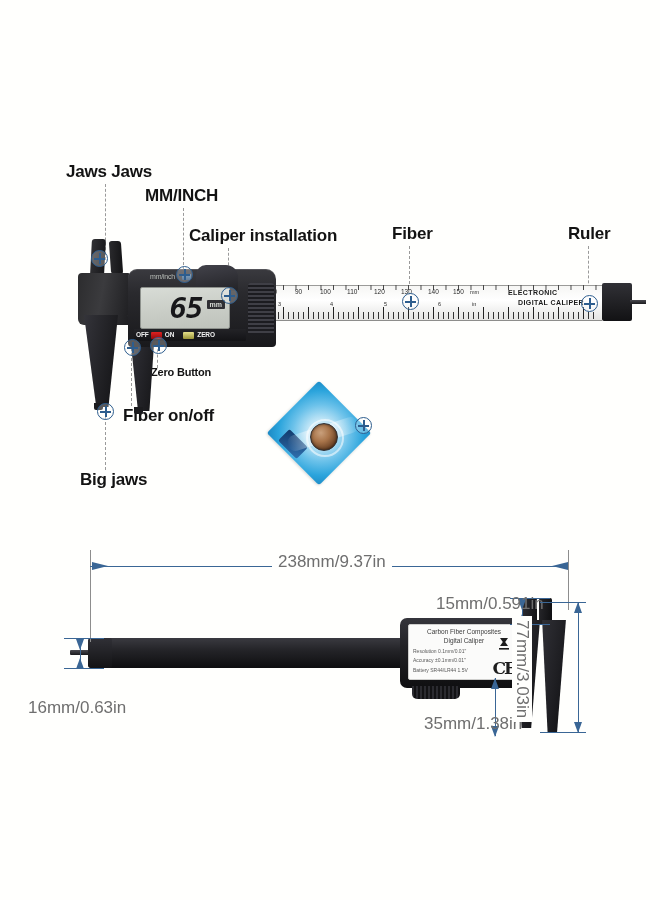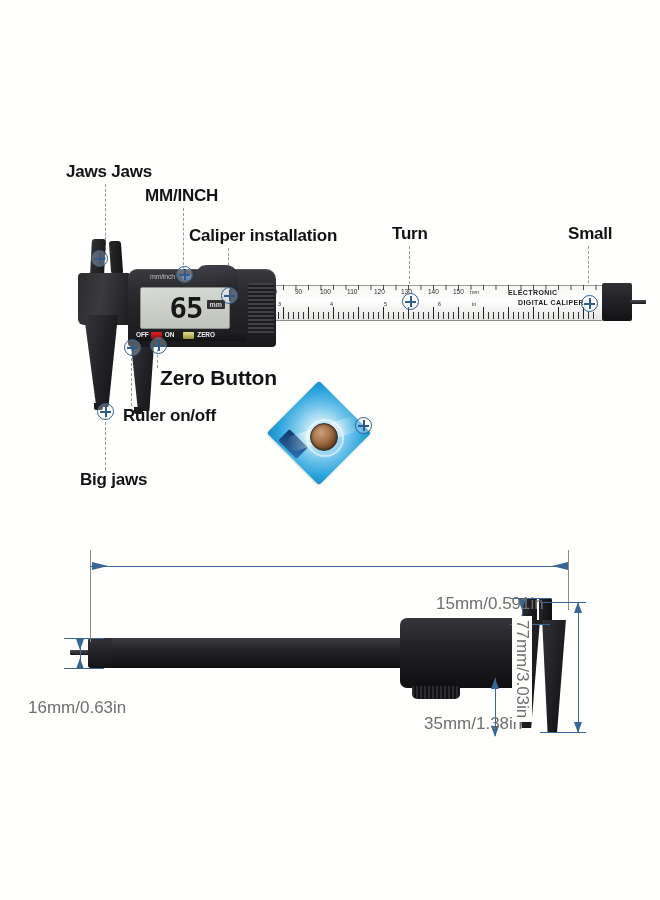--- a/index.html
+++ b/index.html
@@ -83,20 +83,21 @@
     border:1px solid #8d918c;
     border-radius:2px;
     display:flex;align-items:center;justify-content:center;
     overflow:hidden;
   }
   .lcd-digits{
     font-family:"DejaVu Sans Mono", monospace;
     font-size:29px;font-weight:bold;color:#17171a;
     letter-spacing:-1px;line-height:1;
     margin-left:2px;
+    font-style:italic;
   }
   .lcd-unit{
     position:absolute;right:4px;top:12px;
     font-size:7px;font-weight:bold;color:#1b1b1e;
     background:#2f2f33;color:#d6dad4;padding:1px 3px;border-radius:1px;
     line-height:1;
   }
   .mminch{
     position:absolute;left:72px;top:18px;
     font-size:7px;color:#b9bdb8;letter-spacing:-0.2px;
@@ -331,30 +332,30 @@
 
     <div class="callout" style="left:66px;top:162px;font-size:17px;">Jaws Jaws</div>
     <div class="leader" style="left:105px;top:184px;height:76px;"></div>
 
     <div class="callout" style="left:145px;top:186px;font-size:17px;">MM/INCH</div>
     <div class="leader" style="left:183px;top:208px;height:62px;"></div>
 
     <div class="callout" style="left:189px;top:226px;font-size:17px;">Caliper installation</div>
     <div class="leader" style="left:228px;top:248px;height:46px;"></div>
 
-    <div class="callout" style="left:392px;top:224px;font-size:17px;">Turn</div>
+    <div class="callout" style="left:392px;top:224px;font-size:17px;">Fiber</div>
     <div class="leader" style="left:409px;top:246px;height:48px;"></div>
 
-    <div class="callout" style="left:568px;top:224px;font-size:17px;">Small</div>
+    <div class="callout" style="left:568px;top:224px;font-size:17px;">Ruler</div>
     <div class="leader" style="left:588px;top:246px;height:52px;"></div>
 
-    <div class="callout" style="left:160px;top:366px;font-size:21px;">Zero Button</div>
+    <div class="callout" style="left:151px;top:366px;font-size:11px;">Zero Button</div>
     <div class="leader" style="left:157px;top:344px;height:24px;"></div>
 
-    <div class="callout" style="left:123px;top:406px;font-size:17px;">Ruler on/off</div>
+    <div class="callout" style="left:123px;top:406px;font-size:17px;">Fiber on/off</div>
     <div class="leader" style="left:131px;top:348px;height:58px;"></div>
 
     <div class="callout" style="left:80px;top:470px;font-size:17px;">Big jaws</div>
     <div class="leader" style="left:105px;top:412px;height:58px;"></div>
 
     <div id="upper-caliper">
 
       <div class="upper-small-jaw"></div>
       <div class="upper-small-jaw2"></div>
       <div class="body-main"></div>
@@ -447,26 +448,39 @@
     <div class="bc-beam-tipcap"></div>
 
     <div class="bc-jaw-upper-fixed"></div>
     <div class="bc-jaw-upper-slide"></div>
     <div class="bc-bigjaw-a"></div>
     <div class="bc-bigjaw-b"></div>
 
     <div class="bc-housing"></div>
     <div class="bc-thumb"></div>
 
+    <div class="bc-label">
+      <div class="t1">Carbon Fiber Composites</div>
+      <div class="t1">Digital Caliper</div>
+      <div class="t2">Resolution 0.1mm/0.01"</div>
+      <div class="t2">Accuracy  ±0.1mm/0.01"</div>
+      <div class="t2">Battery  SR44/LR44 1.5V</div>
+      <svg class="weee" viewBox="0 0 12 15">
+        <path d="M2 2 L10 2 L7.2 6 L10 10 L2 10 L4.8 6 Z" fill="#1d1d1d"></path>
+        <rect x="1" y="12" width="10" height="1.6" fill="#1d1d1d"></rect>
+      </svg>
+      <div class="ce">CE</div>
+    </div>
 
     <div class="ext" style="left:90px;top:30px;height:92px;"></div>
     <div class="ext" style="left:568px;top:30px;height:60px;"></div>
     <div class="dimline h" style="left:90px;top:46px;width:478px;"></div>
     <div class="arrow right" style="left:92px;top:42px;"></div>
     <div class="arrow left" style="left:552px;top:42px;"></div>
+    <div class="dim" style="left:272px;top:32px;background:#fffffd;padding:0 6px;">238mm/9.37in</div>
 
     <div class="dimline h" style="left:64px;top:118px;width:40px;"></div>
     <div class="dimline h" style="left:64px;top:148px;width:40px;"></div>
     <div class="dimline v" style="left:80px;top:118px;height:30px;"></div>
     <div class="arrow down" style="left:76px;top:119px;"></div>
     <div class="arrow up" style="left:76px;top:138px;"></div>
     <div class="dim" style="left:28px;top:178px;">16mm/0.63in</div>
 
     <div class="dimline h" style="left:510px;top:78px;width:40px;"></div>
     <div class="dimline h" style="left:510px;top:104px;width:40px;"></div>

